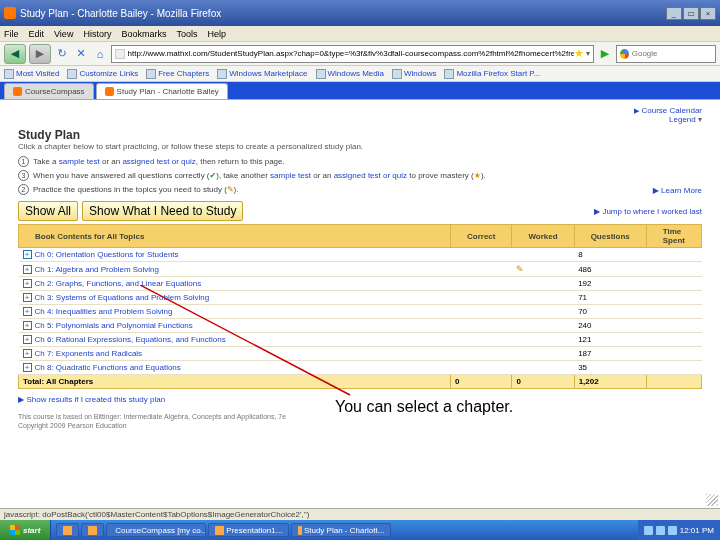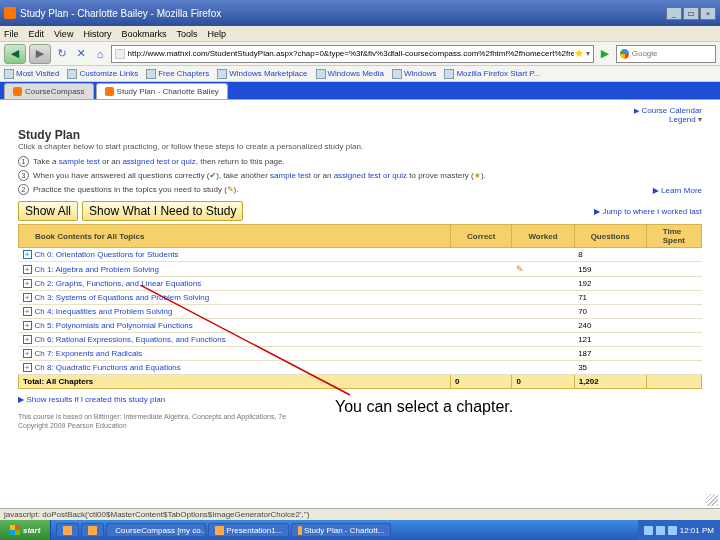--- a/index.html
+++ b/index.html
@@ -198,21 +198,21 @@
           <td><span class="exp">+</span><a>Ch 0: Orientation Questions for Students</a></td>
           <td class="num"></td>
           <td class="num"></td>
           <td class="num">8</td>
           <td class="num"></td>
         </tr>
         <tr class="ch">
           <td><span class="exp">+</span><a>Ch 1: Algebra and Problem Solving</a></td>
           <td class="num"></td>
           <td class="num"><span class="edit-icon">✎</span></td>
-          <td class="num">159</td>
+          <td class="num">486</td>
           <td class="num"></td>
         </tr>
         <tr class="ch">
           <td><span class="exp">+</span><a>Ch 2: Graphs, Functions, and Linear Equations</a></td>
           <td class="num"></td>
           <td class="num"></td>
           <td class="num">192</td>
           <td class="num"></td>
         </tr>
         <tr class="ch">

